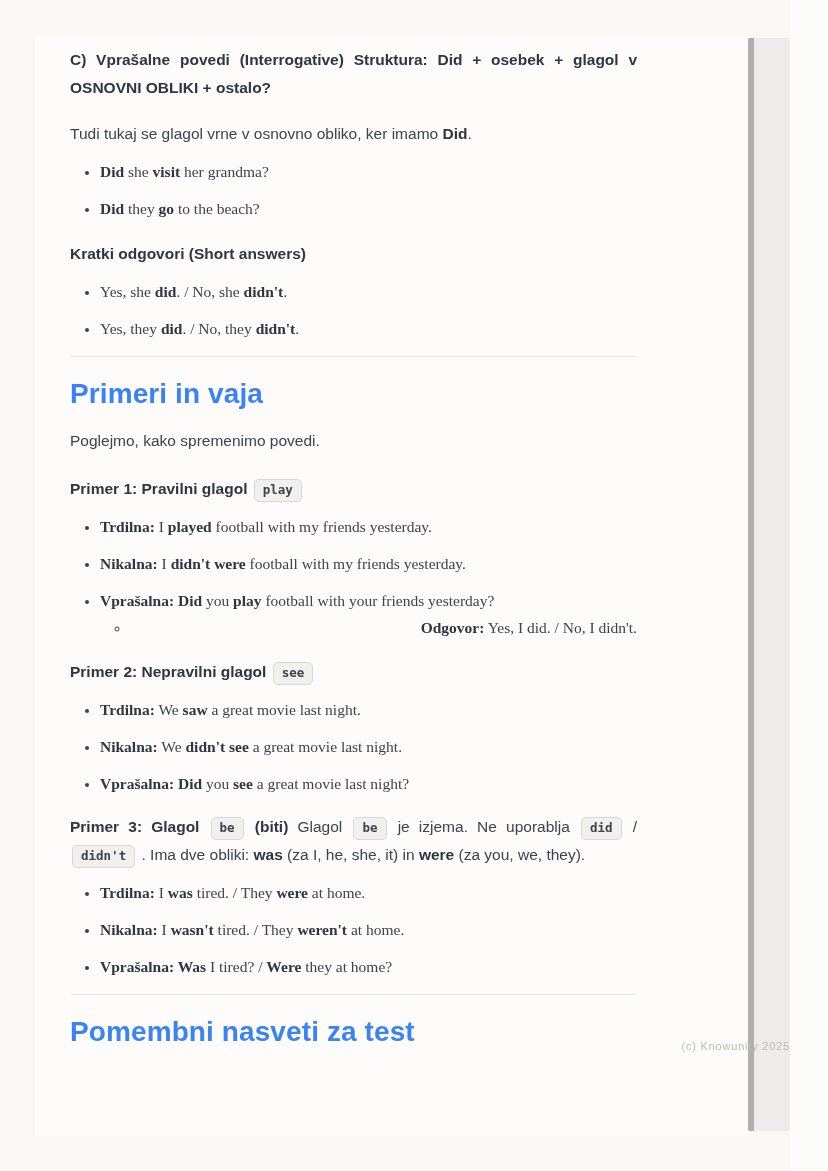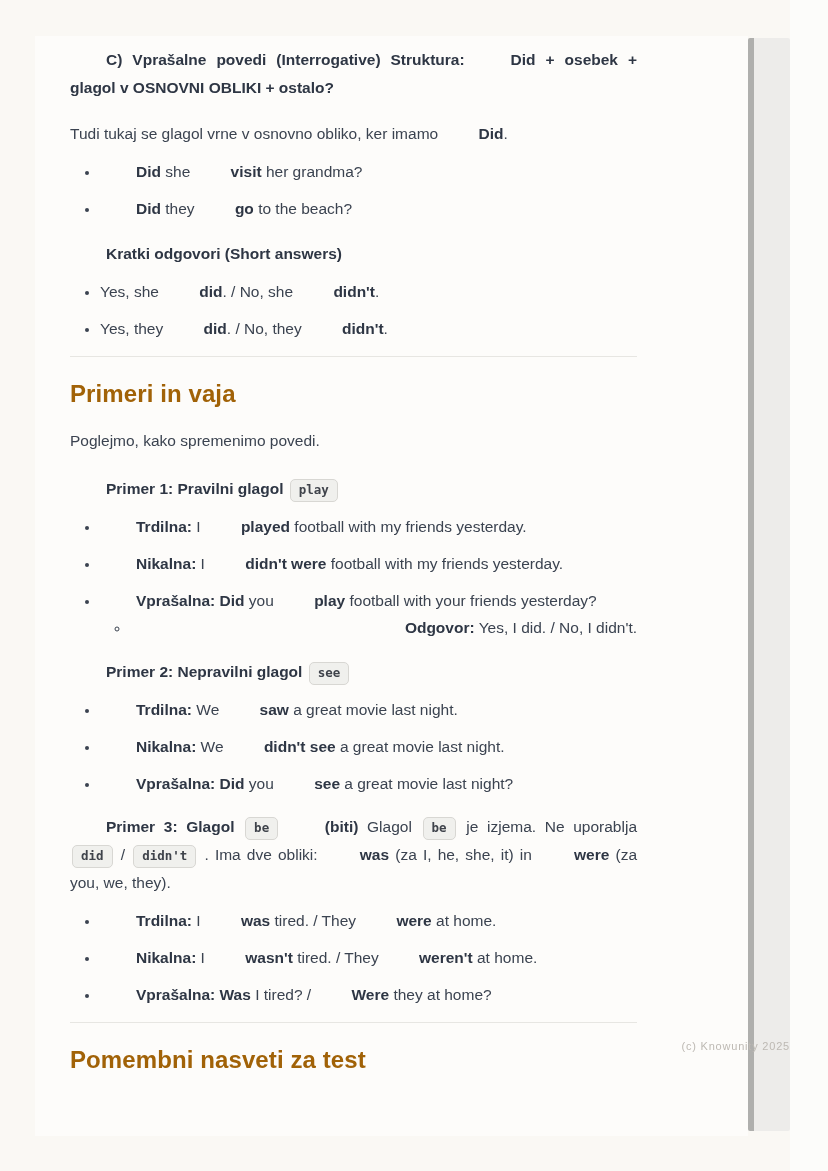--- a/index.html
+++ b/index.html
@@ -18,32 +18,32 @@
     box-sizing:border-box;width:713px;height:1100px;overflow:hidden;
     padding:10px 111px 0 35px;
     color:#3B4350;font-size:15.5px;
   }
   .content h3{
     font-size:15.5px;font-weight:700;line-height:28px;color:#2E3644;
     margin:20px 0 0;
   }
   .content h3:first-child{margin-top:0;}
   .content h2{
-    font-size:24px;font-weight:700;line-height:30px;color:#a16207;
+    font-size:28px;font-weight:700;line-height:30px;color:#3b82f6;
     margin:22px 0 0;letter-spacing:0.1px;
   }
   .content p{margin:18px 0 0;line-height:28px;}
   .just{text-align:justify;}
   .content ul.list{margin:13px 0 0;padding:0 0 0 30px;list-style:disc;}
-  .content ul.list > li{line-height:22px;margin-bottom:15px;}
+  .content ul.list > li{line-height:22px;margin-bottom:15px;font-family:Liberation Serif, serif;}
   .content ul.list > li:last-child{margin-bottom:0;}
   .content ul.sublist{margin:5px 0 0;padding:0 0 0 30px;list-style:circle;}
   .content ul.sublist > li{line-height:21px;margin-bottom:0;text-align:right;}
   .content li::marker{color:#3B4350;font-size:14px;}
-  .content strong{font-weight:700;color:#2E3644;margin-left:36px;}
+  .content strong{font-weight:700;color:#2E3644;}
   .rule{border:none;border-top:1px solid #E7E6E2;margin:16px 0 20px;height:0;}
   .chip{
     display:inline-block;
     font-family:"DejaVu Sans Mono","Liberation Mono",monospace;
     font-size:12.5px;font-weight:600;color:#3F434B;
     background:#F0F0ED;border:1px solid #D8D7D3;border-radius:5px;
     padding:2px 8px 3px;line-height:16px;vertical-align:baseline;
     margin:0 2px;
   }
   .scroll-track{

